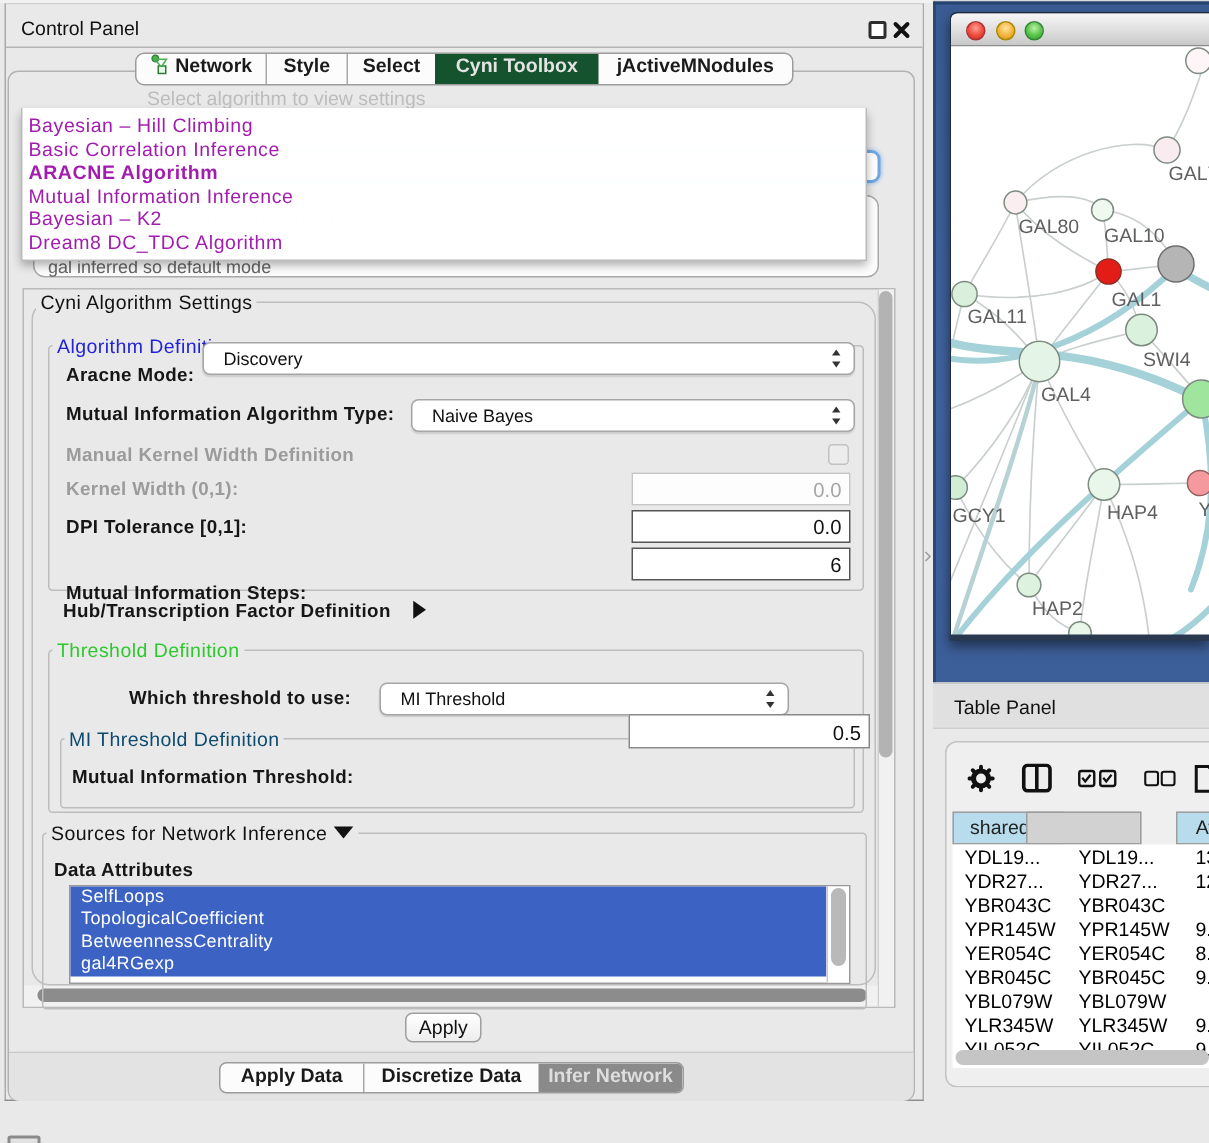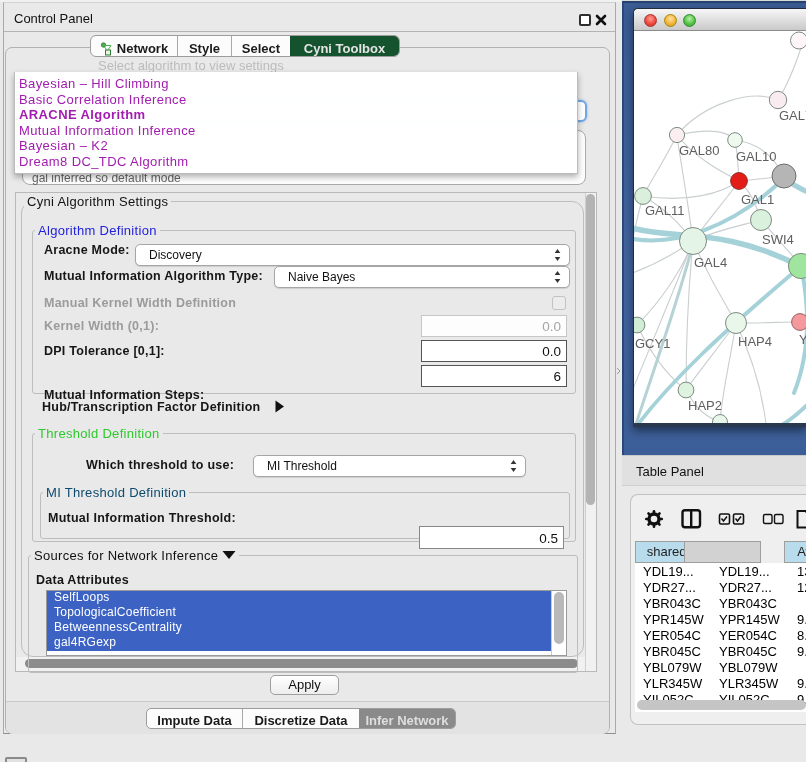--- a/index.html
+++ b/index.html
@@ -10,21 +10,21 @@
 .grp{position:absolute;border:1px solid #bdbdbd;border-radius:3px}
 .gt{position:absolute;top:-8px;background:#e9e9e9;padding:0 3px;font-size:13px;letter-spacing:0.3px;white-space:nowrap}
 .cmb{position:absolute;background:#fff;border:1px solid #a6a6a6;border-radius:5px;
   font-size:13px;color:#111;box-shadow:0 1px 1px rgba(0,0,0,0.12)}
 .cmb .tx{position:absolute;left:13px;top:2.5px;font-size:12px;white-space:nowrap}
 .arr{position:absolute;right:8px;top:3px;width:7px;height:14px}
 .fld{position:absolute;background:#fff;border:1px solid #555;font-size:13.5px;color:#111;
   text-align:right;box-sizing:border-box;padding:1px 5px 0 0}
 .tabg{position:absolute;display:flex;background:#fcfcfc;border:1px solid #9c9c9c;
   border-radius:6px;overflow:hidden}
-.tab{font-size:13px;font-weight:bold;color:#1a1a1a;display:flex;align-items:flex-end;
+.tab{font-size:13px;font-weight:bold;color:#1a1a1a;display:flex;align-items:flex-start;
   justify-content:center;white-space:nowrap}
 .tsep{width:1px;background:#a8a8a8}
 .tsel{background:#14532d;color:#e4e4e4}
 </style></head>
 <body>
 
 <div class="a" style="left:0;top:0;width:620px;height:762px;background:#e9e9e9"></div>
 <div class="a" style="left:3px;top:2px;width:613px;height:732px;border:1px solid #a9a9a9;border-top-color:#d2d2d2;border-bottom-color:#8f8f8f;background:#e9e9e9;box-sizing:border-box"></div>
 <div class="a" style="left:0;top:0;width:622px;height:2px;background:#f1f1f1"></div>
 
@@ -41,20 +41,21 @@
   <div class="tab" style="width:86px"><svg width="13" height="14" viewBox="0 0 13 14" style="margin-right:4px">
         <circle cx="3.5" cy="3" r="2.2" fill="#4caf50" stroke="#2e7d32" stroke-width="0.8"></circle>
         <rect x="5.5" y="8" width="5" height="5" fill="#e8f5e9" stroke="#2e7d32" stroke-width="1"></rect>
         <path d="M4 4.5 L7.5 8.5 M4.5 3.5 L11 3.5 L8 8" stroke="#4caf50" stroke-width="1" fill="none"></path>
       </svg>Network</div>
   <div class="tsep"></div>
   <div class="tab" style="width:53px">Style</div>
   <div class="tsep"></div>
   <div class="tab" style="width:58px">Select</div>
   <div class="tab tsel" style="width:109px">Cyni Toolbox</div>
+  <div class="tab" style="width:129px">jActiveMNodules</div>
 </div>
 
 <div class="a" style="left:98px;top:58px;width:400px;text-align:left;font-size:13px;color:#bcbcbc">Select algorithm to view settings</div>
 
 <div class="a" style="left:22px;top:130px;width:564px;height:55px;background:#fdfdfd;border:1px solid #a9a9a9;border-radius:8px;box-sizing:border-box"></div>
 <div class="a" style="left:32px;top:141px;font-size:12px;color:#b5b5b5;line-height:15px">ARACNE algorithm uses the mutual information measure to<br>infer a new network from the selected table data</div>
 <div class="a" style="left:32px;top:171px;font-size:12px;color:#666">gal inferred so default mode</div>
 
 <div class="a" style="left:20px;top:100px;width:567px;height:22px;background:#fff;border:2px solid #72a8e2;border-radius:6px;box-sizing:border-box;box-shadow:0 0 3px #8db8e8"></div>
 <div class="a" style="left:33px;top:103px;font-size:12.5px;color:#333">ARACNE Algorithm</div>
@@ -79,21 +80,21 @@
 
 <div class="grp" style="left:21px;top:201px;width:561px;height:454px;border-radius:12px">
   <span class="gt" style="left:2px;color:#111">Cyni Algorithm Settings</span>
 </div>
 
 <div class="grp" style="left:32px;top:230px;width:542px;height:162px">
   <span class="gt" style="left:2px;color:#2222dd">Algorithm Definition</span>
 </div>
 
 <div class="a bl" style="left:44px;top:243px">Aracne Mode:</div>
-<div class="cmb" style="left:135px;top:244px;width:433px;height:20px">
+<div class="cmb" style="left:135px;top:228px;width:433px;height:20px">
     <span class="tx">Discovery</span>
     <span class="arr"><svg width="7" height="14" viewBox="0 0 7 14">
         <path d="M3.5 1 L6.3 5 H0.7 Z" fill="#333"></path>
         <path d="M3.5 13 L0.7 9 H6.3 Z" fill="#333"></path>
       </svg></span>
   </div>
 
 <div class="a bl" style="left:44px;top:269px">Mutual Information Algorithm Type:</div>
 <div class="cmb" style="left:274px;top:266px;width:294px;height:20px">
     <span class="tx">Naive Bayes</span>
@@ -129,40 +130,40 @@
     <span class="arr"><svg width="7" height="14" viewBox="0 0 7 14">
         <path d="M3.5 1 L6.3 5 H0.7 Z" fill="#333"></path>
         <path d="M3.5 13 L0.7 9 H6.3 Z" fill="#333"></path>
       </svg></span>
   </div>
 
 <div class="grp" style="left:40px;top:492px;width:528px;height:45px">
   <span class="gt" style="left:2px;color:#0c4a6e">MI Threshold Definition</span>
 </div>
 <div class="a bl" style="left:48px;top:511px">Mutual Information Threshold:</div>
-<div class="fld" style="left:419px;top:526px;width:145px;height:23px;line-height:21px;border-color:#888">0.5</div>
+<div class="fld" style="left:419px;top:476px;width:161px;height:23px;line-height:21px;border-color:#888">0.5</div>
 
 <div class="grp" style="left:28px;top:555px;width:548px;height:116px">
   <span class="gt" style="left:2px;color:#111">Sources for Network Inference <svg width="14" height="10" viewBox="0 0 14 10" style="vertical-align:0px">
         <path d="M0.5 1 L13.5 1 L7 9 Z" fill="#111"></path>
       </svg></span>
 </div>
 <div class="a bl" style="left:36px;top:573px">Data Attributes</div>
 
 <div class="a" style="left:46px;top:590px;width:521px;height:66px;background:#fff;border:1px solid #9a9a9a;box-sizing:border-box"></div>
 <div class="a" style="left:47px;top:591px;width:504px;height:60px;background:#3c63c4"></div>
 <div class="a" style="left:54px;top:590px;font-size:12px;letter-spacing:0.25px;color:#fff;line-height:15px;white-space:nowrap">SelfLoops<br>TopologicalCoefficient<br>BetweennessCentrality<br>gal4RGexp</div>
 <div class="a" style="left:551px;top:591px;width:15px;height:64px;background:#fff;border-left:1px solid #c9c9c9;box-sizing:border-box"></div>
 <div class="a" style="left:554px;top:592px;width:10px;height:52px;background:#b9b9b9;border-radius:5px"></div>
 
-<div class="a" style="left:270px;top:675px;width:69px;height:20px;background:linear-gradient(#ffffff,#ededed);border:1px solid #9f9f9f;border-radius:5px;box-sizing:border-box;text-align:center;font-size:13px;color:#111;padding-top:1px">Apply</div>
+<div class="a" style="left:270px;top:675px;width:51px;height:20px;background:linear-gradient(#ffffff,#ededed);border:1px solid #9f9f9f;border-radius:5px;box-sizing:border-box;text-align:center;font-size:13px;color:#111;padding-top:1px">Apply</div>
 
 <div class="a" style="left:6px;top:701px;width:603px;height:32px;background:#e3e3e3;border-top:1px solid #c9c9c9;border-radius:0 0 7px 7px"></div>
 <div class="tabg" style="left:146px;top:708px;height:19px;border-radius:5px">
-  <div class="tab" style="width:95px">Impute Data</div>
+  <div class="tab" style="width:95px">Apply Data</div>
   <div class="tsep"></div>
   <div class="tab" style="width:116px">Discretize Data</div>
   <div class="tab tsel" style="width:96px;background:#8a8a8a;color:#dedede">Infer Network</div>
 </div>
 
 <div class="a" style="left:5px;top:757px;width:18px;height:14px;border:2px solid #8a8a8a;background:#e2e2e2;border-radius:2px"></div>
 
 <svg class="a" style="left:616px;top:367px" width="5" height="8" viewBox="0 0 5 8">
     <path d="M1 1 L4 4 L1 7" fill="none" stroke="#9a9a9a" stroke-width="1"></path>
   </svg>

